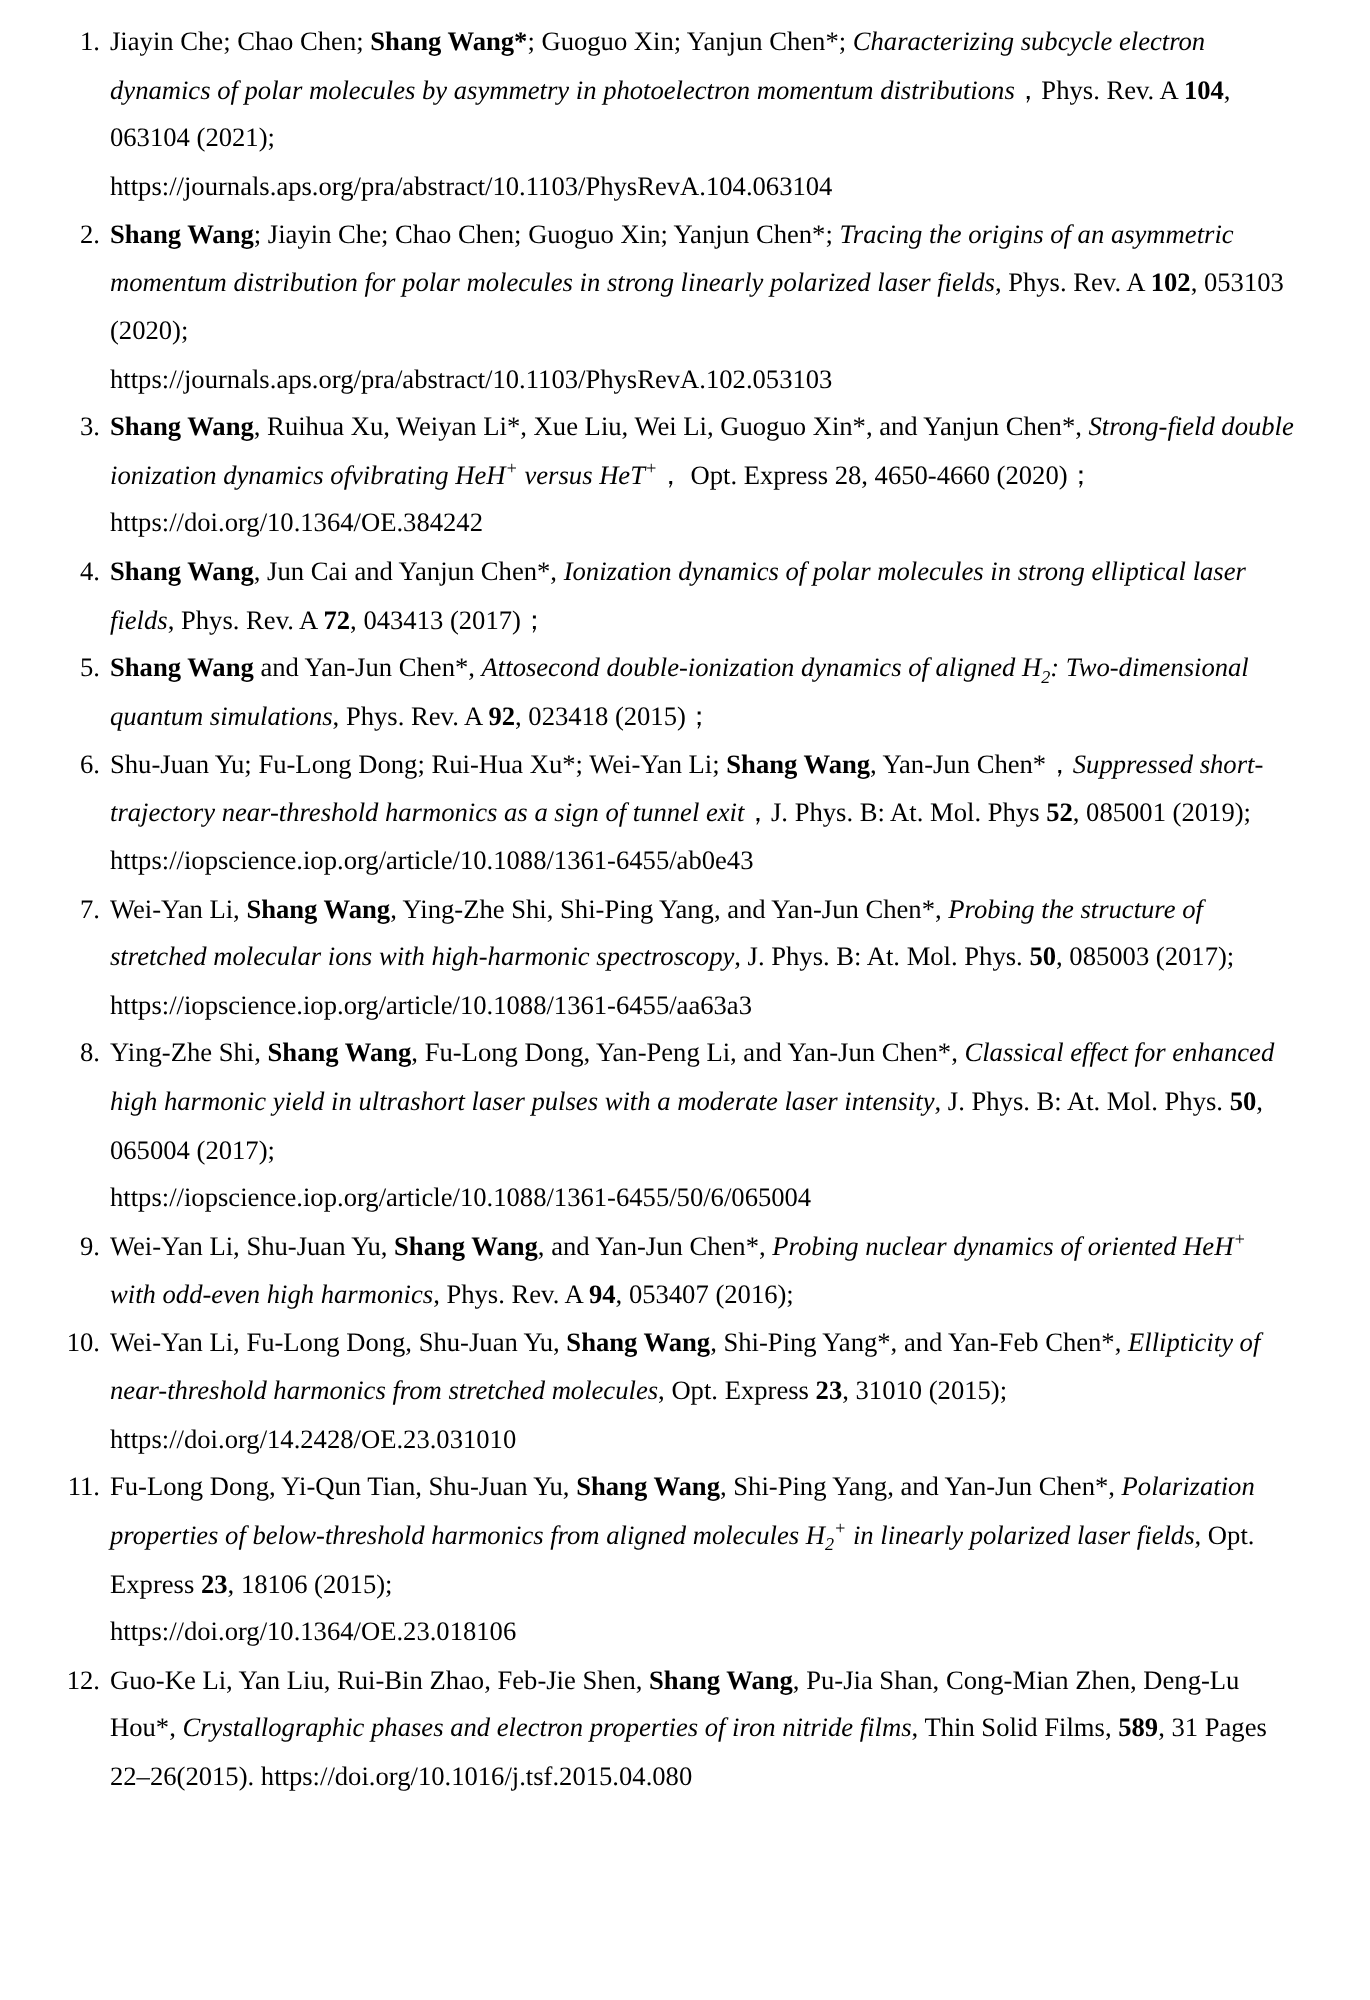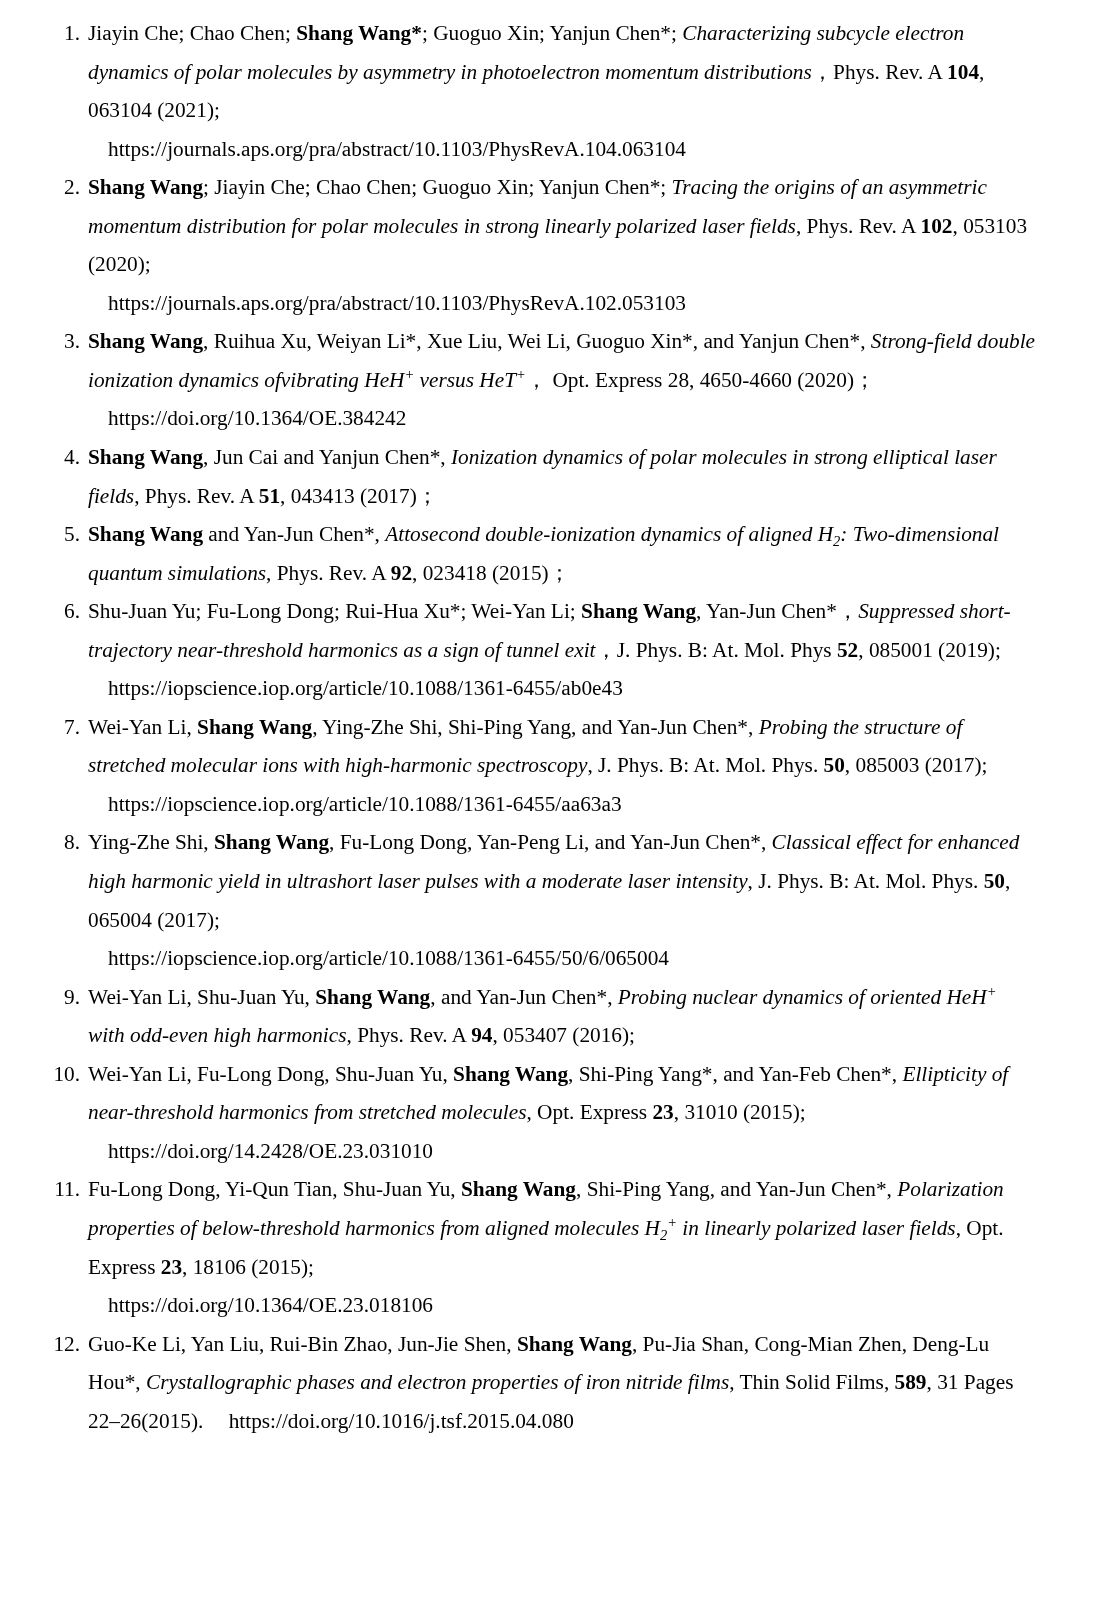--- a/index.html
+++ b/index.html
@@ -40,21 +40,21 @@
     left: 0;
     top: 0;
     width: 36px;
     text-align: right;
     font-size: 21.3px;
     line-height: 1.81;
   }
   .ref { display: block; }
   b, .bold { font-weight: bold; }
   i, .ital { font-style: italic; }
-  .url { font-style: normal; margin-left: 20px; }
+  .url { font-style: normal; }
   sup { font-size: 0.68em; vertical-align: super; line-height: 0; }
   sub { font-size: 0.68em; vertical-align: sub; line-height: 0; }
 </style>
 </head>
 <body>
 
 <div class="page">
   <ol class="pub-list">
 
     <li>
@@ -63,21 +63,21 @@
 
     <li>
       <span class="ref"><b>Shang Wang</b><span>; Jiayin Che; Chao Chen; Guoguo Xin; Yanjun Chen*; </span><i>Tracing the origins of an asymmetric momentum distribution for polar molecules in strong linearly polarized laser fields</i><span>, Phys. Rev. A </span><b>102</b><span>, 053103 (2020); </span><br><span class="url">https://journals.aps.org/pra/abstract/10.1103/PhysRevA.102.053103</span></span>
     </li>
 
     <li>
       <span class="ref"><b>Shang Wang</b><span>, Ruihua Xu, Weiyan Li*, Xue Liu, Wei Li, Guoguo Xin*, and Yanjun Chen*, </span><i>Strong-field double ionization dynamics ofvibrating HeH<sup>+</sup> versus HeT<sup>+</sup></i><span>， Opt. Express 28, 4650-4660 (2020)；</span><span class="url">https://doi.org/10.1364/OE.384242</span></span>
     </li>
 
     <li>
-      <span class="ref"><b>Shang Wang</b><span>, Jun Cai and Yanjun Chen*, </span><i>Ionization dynamics of polar molecules in strong elliptical laser fields</i><span>, Phys. Rev. A </span><b>51</b><span>, 043413 (2017)；</span><br></span>
+      <span class="ref"><b>Shang Wang</b><span>, Jun Cai and Yanjun Chen*, </span><i>Ionization dynamics of polar molecules in strong elliptical laser fields</i><span>, Phys. Rev. A </span><b>72</b><span>, 043413 (2017)；</span><br></span>
     </li>
 
     <li>
       <span class="ref"><b>Shang Wang</b><span> and Yan-Jun Chen*, </span><i>Attosecond double-ionization dynamics of aligned H<sub>2</sub>: Two-dimensional quantum simulations</i><span>, Phys. Rev. A </span><b>92</b><span>, 023418 (2015)；</span><br></span>
     </li>
 
     <li>
       <span class="ref"><span>Shu-Juan Yu; Fu-Long Dong; Rui-Hua Xu*; Wei-Yan Li; </span><b>Shang Wang</b><span>, Yan-Jun Chen*，</span><i>S<span style="font-style:italic">uppressed short-trajectory near-threshold harmonics as a sign of tunnel exit</span></i><span>，J. Phys. B: At. Mol. Phys </span><b>52</b><span>, 085001 (2019);   </span><span class="url">https://iopscience.iop.org/article/10.1088/1361-6455/ab0e43</span></span>
     </li>
 
@@ -95,17 +95,17 @@
 
     <li>
       <span class="ref"><span>Wei-Yan Li, Fu-Long Dong, Shu-Juan Yu, </span><b>Shang Wang</b><span>, Shi-Ping Yang*, and Yan-Feb Chen*, </span><i>Ellipticity of near-threshold harmonics from stretched molecules</i><span>, Opt. Express </span><b>23</b><span>, 31010 (2015); </span><span class="url">https://doi.org/14.2428/OE.23.031010</span></span>
     </li>
 
     <li>
       <span class="ref"><span> Fu-Long Dong, Yi-Qun Tian, Shu-Juan Yu, </span><b>Shang Wang</b><span>, Shi-Ping Yang, and Yan-Jun Chen*, </span><i>Polarization properties of below-threshold harmonics from aligned molecules H<sub>2</sub><sup>+</sup> in linearly polarized laser fields</i><span>, Opt. Express </span><b>23</b><span>, 18106 (2015); </span><br><span class="url">https://doi.org/10.1364/OE.23.018106</span></span>
     </li>
 
     <li>
-      <span class="ref"><span>Guo-Ke Li, Yan Liu, Rui-Bin Zhao, Jun-Jie Shen, </span><b>Shang Wang</b><span>, Pu-Jia Shan, Cong-Mian Zhen, Deng-Lu Hou*, </span><i>Crystallographic phases and electron properties of iron nitride films</i><span>, Thin Solid Films, </span><b>589</b><span>, 31 Pages 22–26(2015).   </span><span class="url">https://doi.org/10.1016/j.tsf.2015.04.080</span></span>
+      <span class="ref"><span>Guo-Ke Li, Yan Liu, Rui-Bin Zhao, Feb-Jie Shen, </span><b>Shang Wang</b><span>, Pu-Jia Shan, Cong-Mian Zhen, Deng-Lu Hou*, </span><i>Crystallographic phases and electron properties of iron nitride films</i><span>, Thin Solid Films, </span><b>589</b><span>, 31 Pages 22–26(2015).   </span><span class="url">https://doi.org/10.1016/j.tsf.2015.04.080</span></span>
     </li>
 
   </ol>
 </div>
 
 </body></html>

